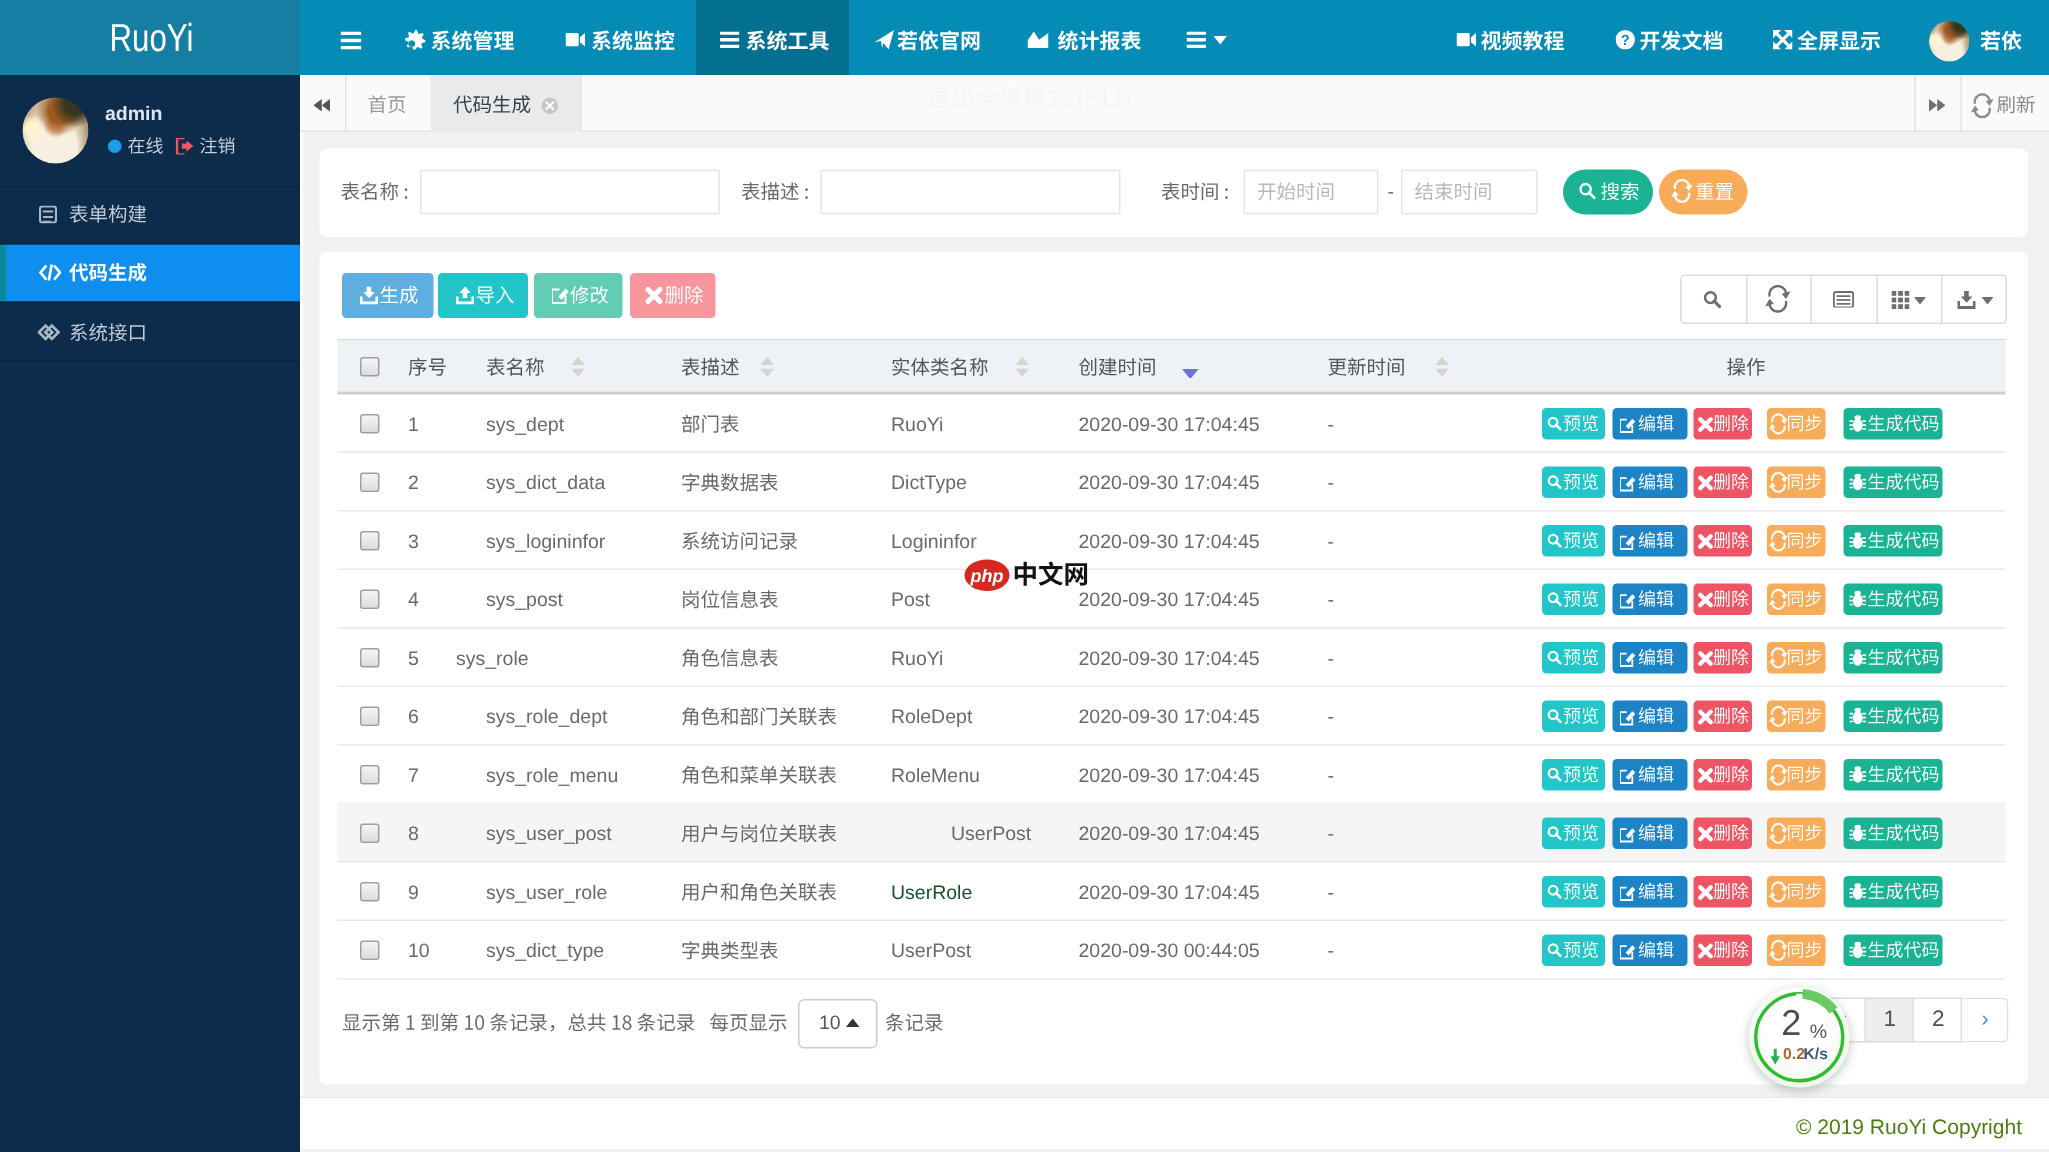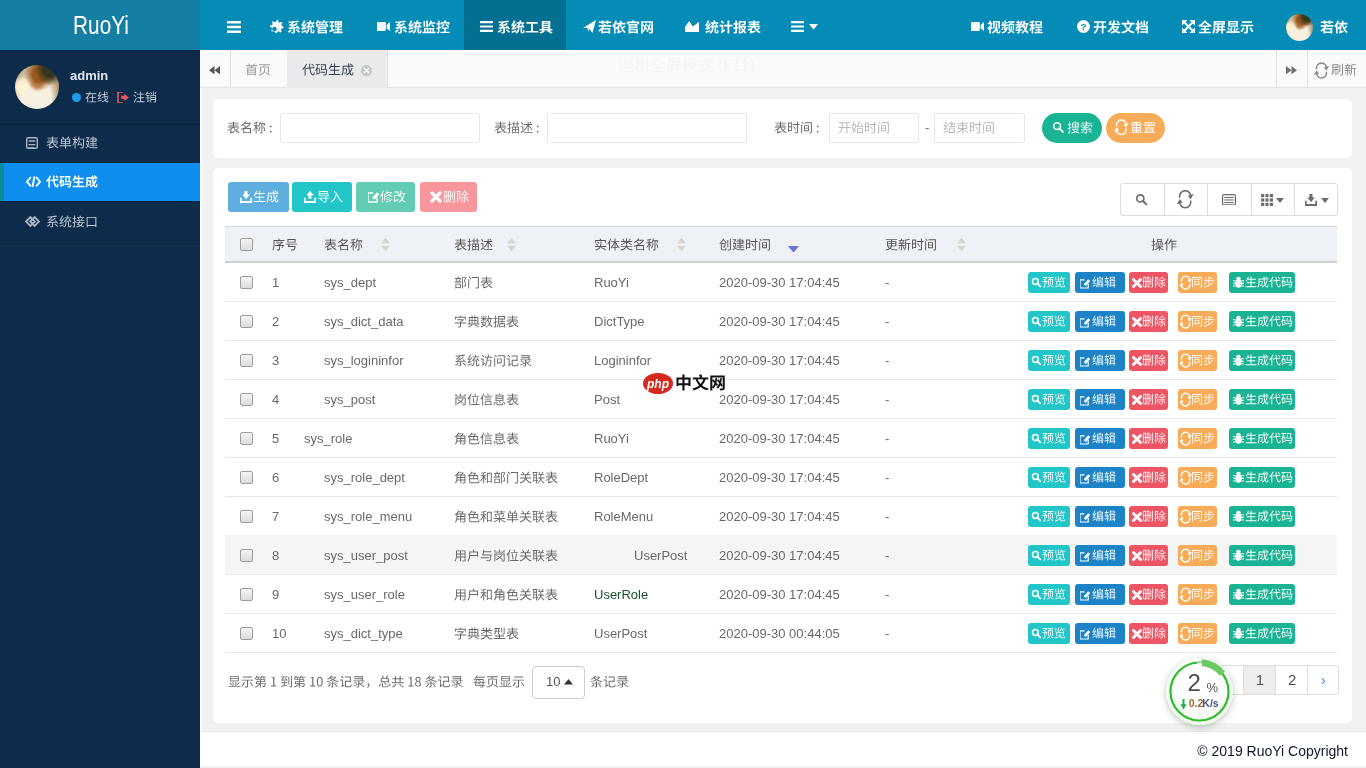--- a/index.html
+++ b/index.html
@@ -77,21 +77,21 @@
 <path id="t53" d="M300 -182C252 -121 162 -48 96 -10C112 2 134 27 146 43C214 -1 307 -84 360 -155ZM629 -145C699 -88 780 -6 818 47L875 4C836 -50 752 -129 683 -184ZM667 -683C624 -631 568 -586 502 -548C439 -585 385 -628 344 -679L348 -683ZM378 -842C326 -751 223 -647 74 -575C91 -564 115 -538 128 -520C191 -554 246 -592 294 -633C333 -587 379 -546 431 -511C311 -454 171 -418 35 -399C49 -382 64 -351 70 -332C219 -356 372 -399 502 -468C621 -404 764 -361 919 -339C929 -359 948 -390 964 -406C820 -424 686 -458 574 -510C661 -566 734 -636 782 -721L732 -752L718 -748H405C426 -774 444 -800 460 -826ZM461 -393V-287H147V-220H461V-3C461 8 457 11 446 11C435 12 395 12 357 10C367 29 377 57 380 76C438 76 477 76 503 65C530 54 537 35 537 -3V-220H852V-287H537V-393Z M1124 -769C1179 -720 1249 -652 1280 -608L1335 -661C1300 -703 1230 -769 1176 -815ZM1200 61V60C1214 41 1242 20 1408 -98C1400 -113 1389 -143 1384 -163L1280 -92V-526H1046V-453H1206V-93C1206 -44 1175 -10 1157 4C1171 17 1192 45 1200 61ZM1419 -770V-695H1816V-442H1438V-57C1438 41 1474 65 1586 65C1611 65 1790 65 1816 65C1925 65 1951 20 1962 -143C1940 -148 1908 -161 1889 -175C1884 -33 1874 -7 1812 -7C1773 -7 1621 -7 1591 -7C1527 -7 1515 -16 1515 -56V-370H1816V-318H1891V-770Z M2134 -317C2199 -281 2278 -224 2316 -186L2369 -238C2329 -276 2248 -329 2185 -363ZM2134 -784V-715H2740L2736 -623H2164V-554H2732L2726 -462H2067V-395H2461V-212C2316 -152 2165 -91 2068 -54L2108 13C2206 -29 2337 -85 2461 -140V-2C2461 12 2456 16 2440 17C2424 18 2368 18 2309 16C2319 35 2331 63 2335 82C2413 82 2464 82 2495 71C2527 60 2537 42 2537 -1V-236C2623 -106 2748 -9 2904 40C2914 20 2937 -9 2953 -25C2845 -54 2751 -107 2675 -177C2739 -216 2814 -272 2874 -323L2810 -370C2765 -325 2691 -266 2629 -224C2592 -266 2561 -314 2537 -365V-395H2940V-462H2804C2813 -565 2820 -688 2822 -784L2763 -788L2750 -784Z"></path>
 </defs>
     </svg>
 <div style="position:absolute;left:0;top:0;width:200px;height:768px;background:#0d2b4b"></div>
 <div style="position:absolute;left:0;top:0;width:200px;height:50px;background:#157fa3"></div>
 <div style="position:absolute;left:200px;top:0;width:1166px;height:50px;background:#048cb7"></div>
 <div style="position:absolute;left:200px;top:50px;width:1166px;height:38px;background:#fafafa;border-bottom:1px solid #e4e4e4;box-sizing:border-box"></div>
 <div style="position:absolute;left:202px;top:88px;width:1164px;height:644px;background:#f1f1f1"></div>
 <div style="position:absolute;left:200px;top:731px;width:1166px;height:35px;background:#fff;border-top:1px solid #e7eaec;box-sizing:border-box"></div>
 <div style="position:absolute;left:200px;top:766px;width:1166px;height:2px;background:#f1f1f1"></div>
-<div style="position:absolute;left:1348.0px;top:740.5px;font-size:14.0px;line-height:21.0px;color:#0f172a;font-weight:normal;white-space:nowrap;transform:translateX(-100%);">© 2019 RuoYi Copyright</div>
+<div style="position:absolute;left:1348.0px;top:740.5px;font-size:14.0px;line-height:21.0px;color:#4d7c0f;font-weight:normal;white-space:nowrap;transform:translateX(-100%);">© 2019 RuoYi Copyright</div>
 <div style="position:absolute;left:101px;top:11px;font-size:26px;line-height:28px;color:#fff;font-weight:500;transform:translateX(-50%) scaleX(0.8);white-space:nowrap">RuoYi</div>
 <svg style="position:absolute;left:227.0px;top:20.5px" width="14.0" height="12.0" viewBox="0 0 14 12">
       <rect x="0" y="0.00" width="14" height="2.40" rx="0.6" fill="#fff"></rect>
       <rect x="0" y="4.80" width="14" height="2.40" rx="0.6" fill="#fff"></rect>
       <rect x="0" y="9.60" width="14" height="2.40" rx="0.6" fill="#fff"></rect>
     </svg>
 <div style="position:absolute;left:463.5px;top:0;width:102.5px;height:50px;background:rgba(0,0,0,0.2)"></div>
 <svg style="position:absolute;left:270.2px;top:19.7px" width="13.6" height="13.6" viewBox="270.2 19.7 13.6 13.6">
       <path d="M277.00,19.70 L278.33,19.83 L278.87,21.98 L279.72,22.43 L281.81,21.69 L282.65,22.72 L281.52,24.63 L281.80,25.54 L283.80,26.50 L283.67,27.83 L281.52,28.37 L281.07,29.22 L281.81,31.31 L280.78,32.15 L278.87,31.02 L277.96,31.30 L277.00,33.30 L275.67,33.17 L275.13,31.02 L274.28,30.57 L272.19,31.31 L271.35,30.28 L272.48,28.37 L272.20,27.46 L270.20,26.50 L270.33,25.17 L272.48,24.63 L272.93,23.78 L272.19,21.69 L273.22,20.85 L275.13,21.98 L276.04,21.70 Z M 274.69 26.50 a 2.31 2.31 0 1 0 0.01 0 Z" fill="#fff" fill-rule="evenodd"></path>
     </svg>

